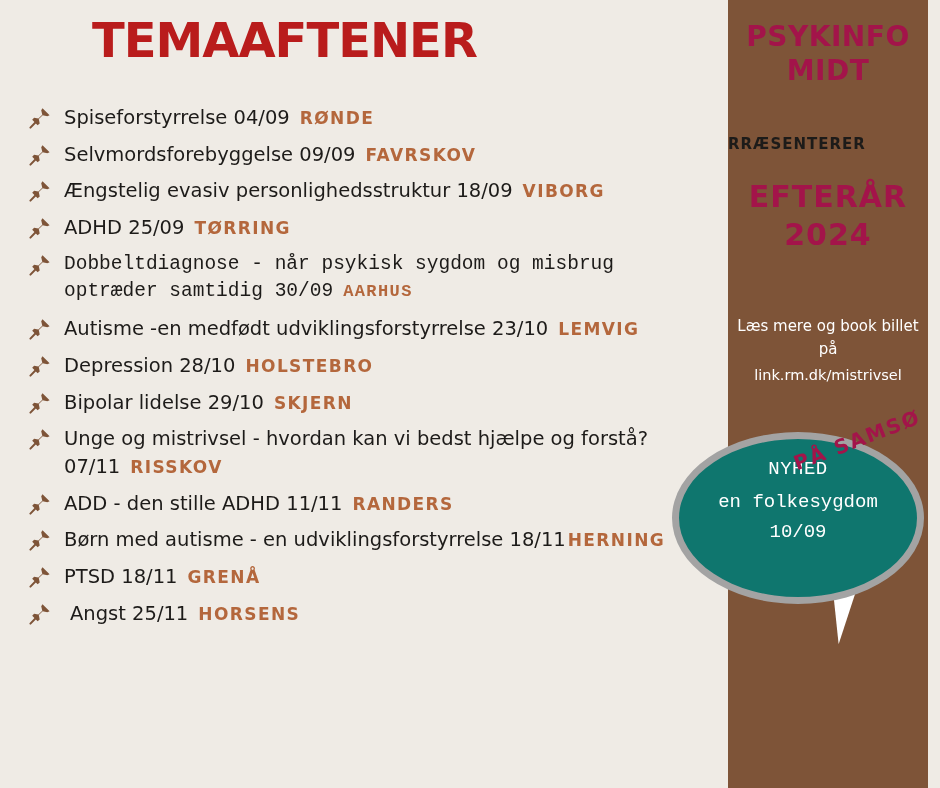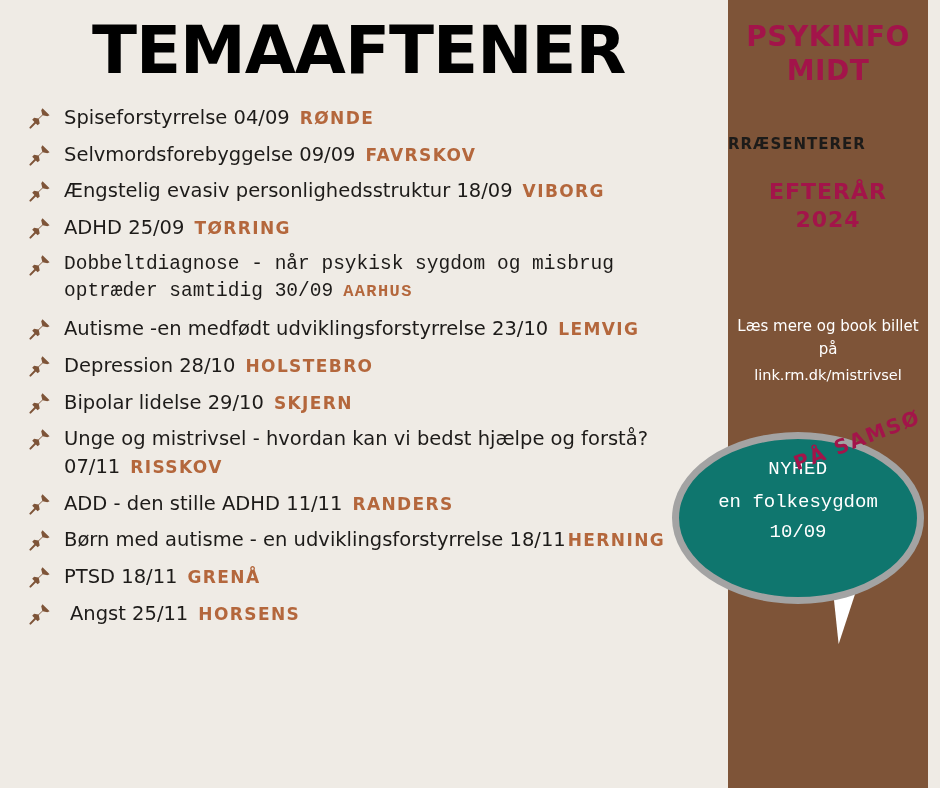--- a/index.html
+++ b/index.html
@@ -53,21 +53,21 @@
     letter-spacing: 1px;
   }
   .season {
     position: absolute;
     top: 178px;
     left: 0;
     width: 200px;
     text-align: center;
     color: #a3144a;
     font-weight: bold;
-    font-size: 22px;
+    font-size: 30px;
     line-height: 1.25;
     letter-spacing: 1px;
   }
   .booking {
     position: absolute;
     top: 315px;
     left: 0;
     width: 200px;
     text-align: center;
     color: #ffffff;
@@ -80,23 +80,23 @@
     font-size: 14.5px;
   }
 
   
   .title {
     position: absolute;
     top: 12px;
     left: 92px;
     font-family: "DejaVu Sans", sans-serif;
     font-weight: bold;
-    font-size: 66px;
+    font-size: 48px;
     letter-spacing: -1px;
-    color: #000000;
+    color: #b91c1c;
   }
 
   
   .list {
     position: absolute;
     top: 104px;
     left: 24px;
     width: 720px;
   }
   .item {

